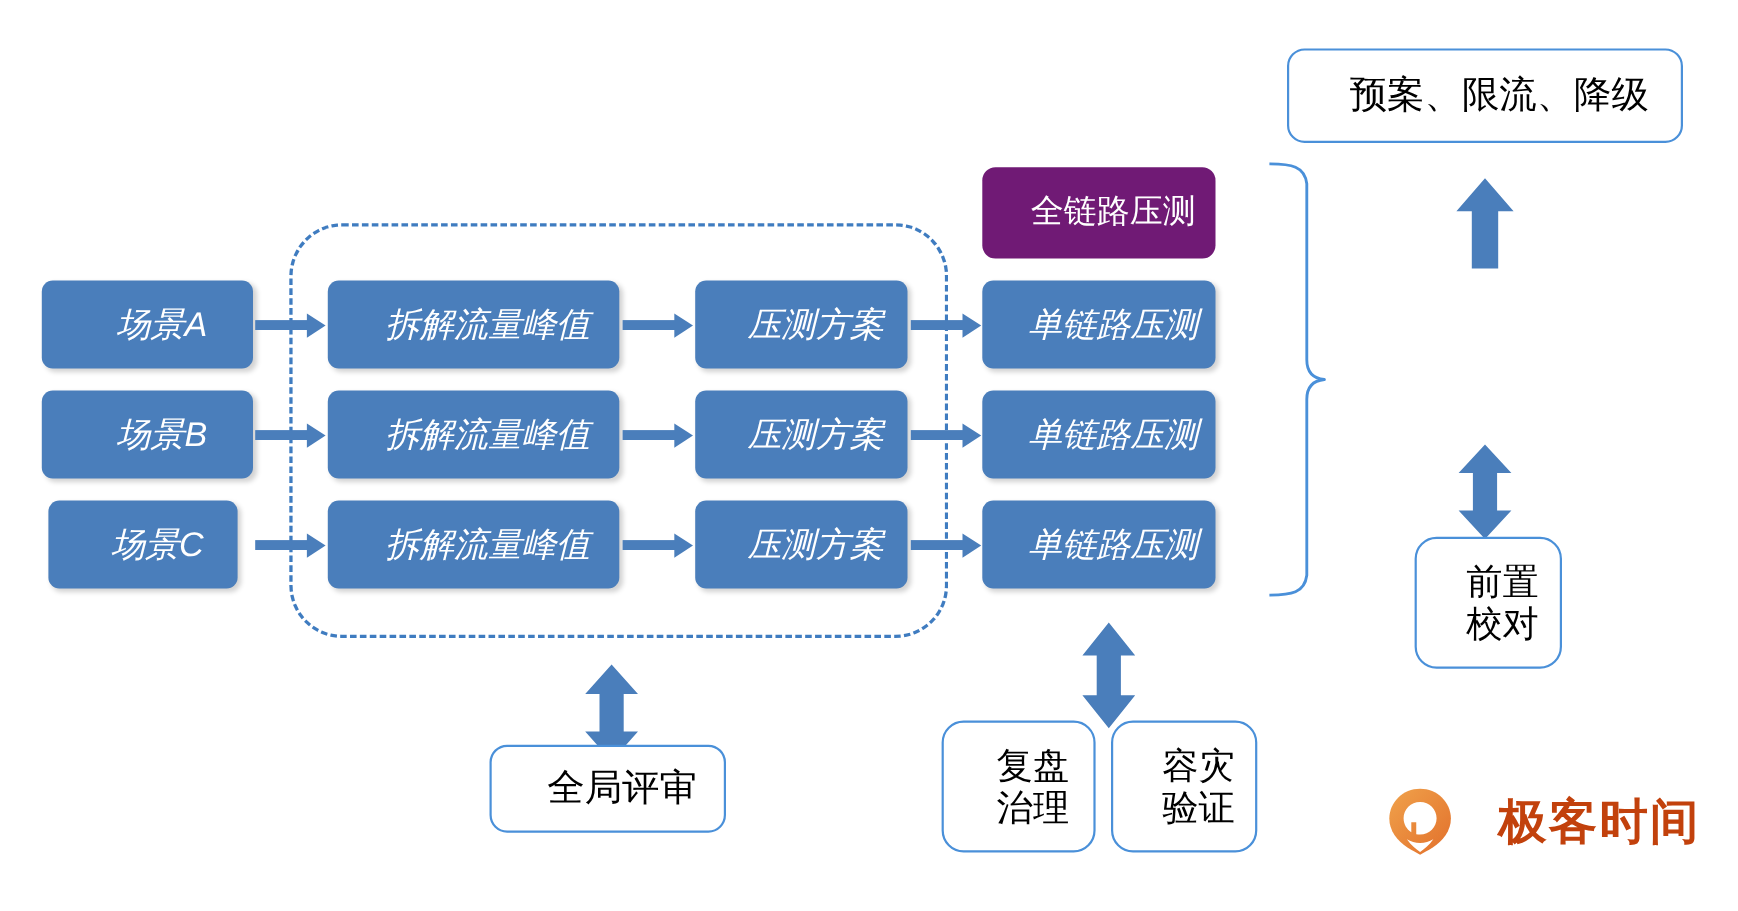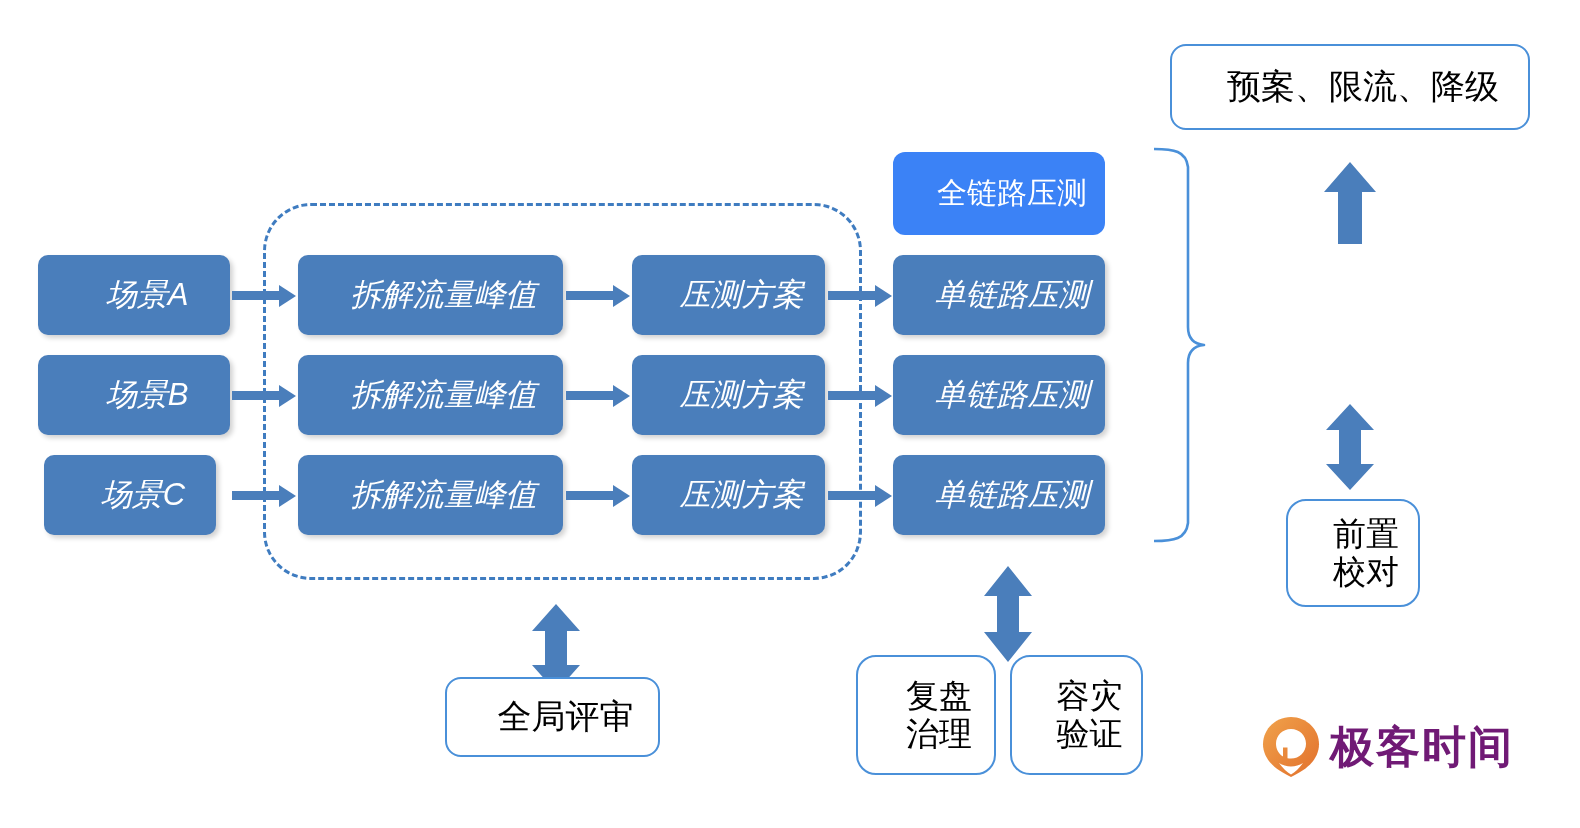--- a/index.html
+++ b/index.html
@@ -22,21 +22,21 @@
   .blue{
     background:#4a7ebb;
     color:#ffffff;
     border-radius:10px;
     font-size:31px;
     box-shadow:3px 3px 5px rgba(0,0,0,0.18);
     font-style:italic;
   }
   
   .black{
-    background:#3b82f6;
+    background:#701a75;
     color:#ffffff;
     border-radius:12px;
     font-size:30px;
   }
   
   .outline{
     background:#ffffff;
     color:#000000;
     border:2.5px solid #4a90d9;
     border-radius:16px;
@@ -69,22 +69,22 @@
   
   .blockarrow{position:absolute;}
 
   
   #brace{position:absolute;left:1148px;top:145px;}
 
   
   #logo{position:absolute;left:1262px;top:716px;display:flex;align-items:center;gap:10px;}
   #logo-mark{width:58px;height:62px;position:relative;}
   #logo-text{
-    font-size:44px;font-weight:bold;color:#701a75;
-    letter-spacing:2px;font-family:Liberation Mono, monospace;
+    font-size:44px;font-weight:bold;color:#c2410c;
+    letter-spacing:2px;font-family:Liberation Mono, monospace;margin-left:32px;
   }
 </style>
 </head>
 <body>
 
 <div id="stage">
 
   <div id="dashed-group"></div>
 
   <div class="node blue" style="left:38px;top:255px;width:192px;height:80px;">
@@ -153,21 +153,21 @@
 
   <svg class="blockarrow" style="left:1322px;top:160px;" width="56" height="86" viewBox="0 0 56 86">
     <path d="M28 2 L54 32 L40 32 L40 84 L16 84 L16 32 L2 32 Z" fill="#4a7ebb"></path>
   </svg>
 
 
   <svg class="blockarrow" style="left:1322px;top:402px;" width="56" height="90" viewBox="0 0 56 90">
     <path d="M28 2 L52 28 L39 28 L39 62 L52 62 L28 88 L4 62 L17 62 L17 28 L4 28 Z" fill="#4a7ebb"></path>
   </svg>
 
-  <div class="node outline small multiline" style="left:1286px;top:488px;width:134px;height:108px;margin-top:11px;">
+  <div class="node outline small multiline" style="left:1286px;top:488px;width:134px;height:120px;">
     <span>前置</span>
     <span>校对</span>
   </div>
 
   <svg class="blockarrow" style="left:528px;top:602px;" width="56" height="92" viewBox="0 0 56 92">
     <path d="M28 2 L52 29 L39 29 L39 63 L52 63 L28 90 L4 63 L17 63 L17 29 L4 29 Z" fill="#4a7ebb"></path>
   </svg>
   <div class="node outline" style="left:445px;top:677px;width:215px;height:80px;">
     <span>全局评审</span>
   </div>

